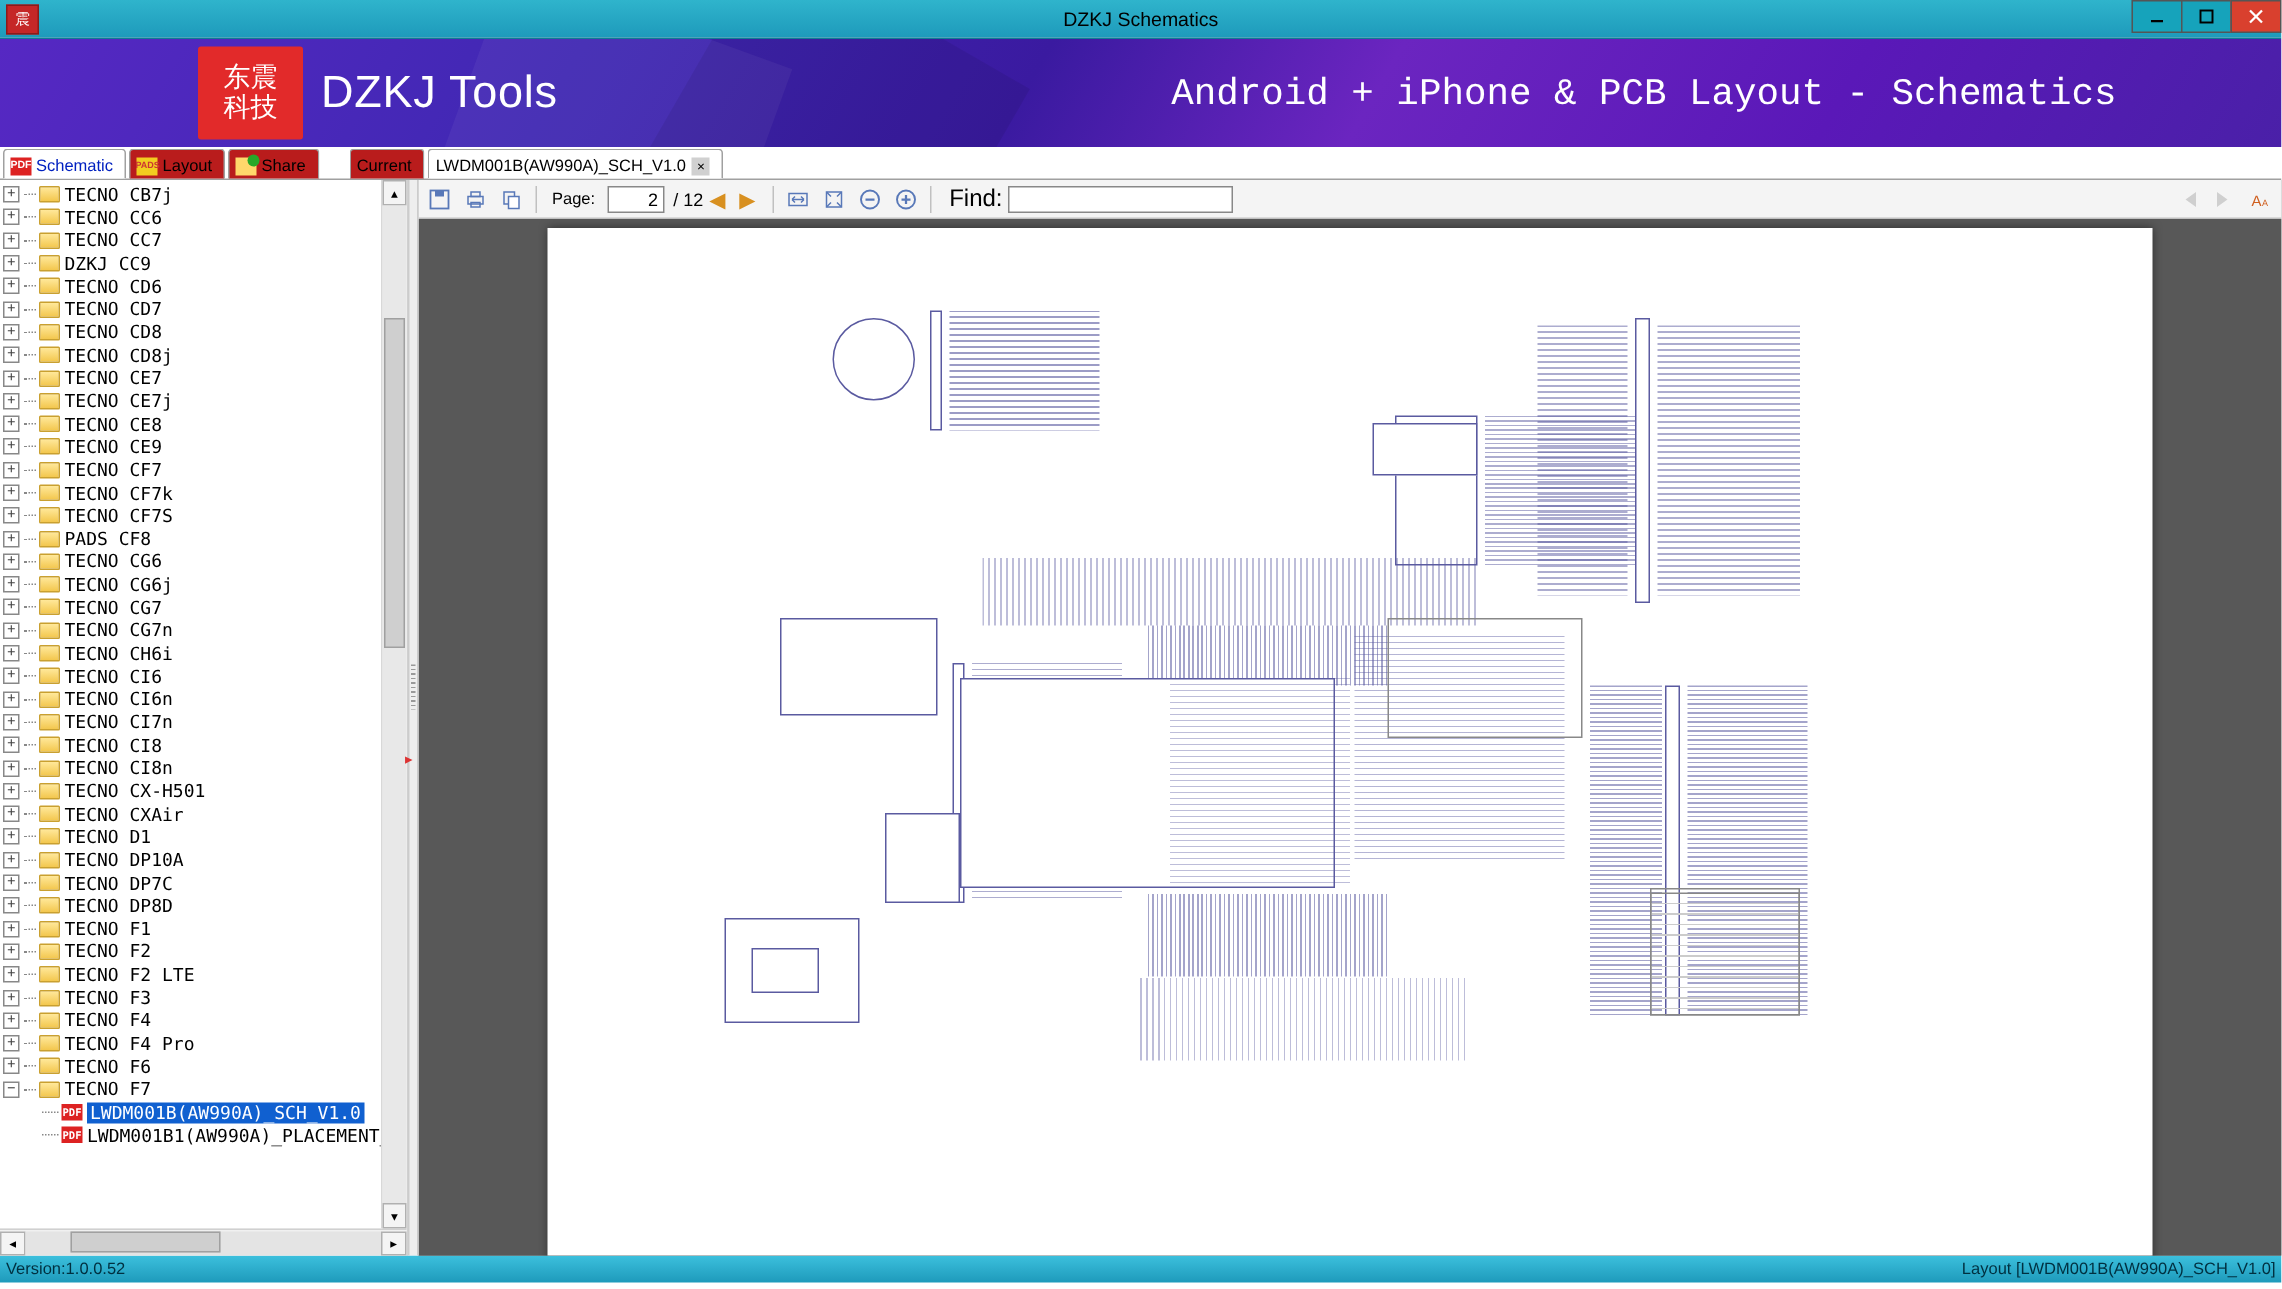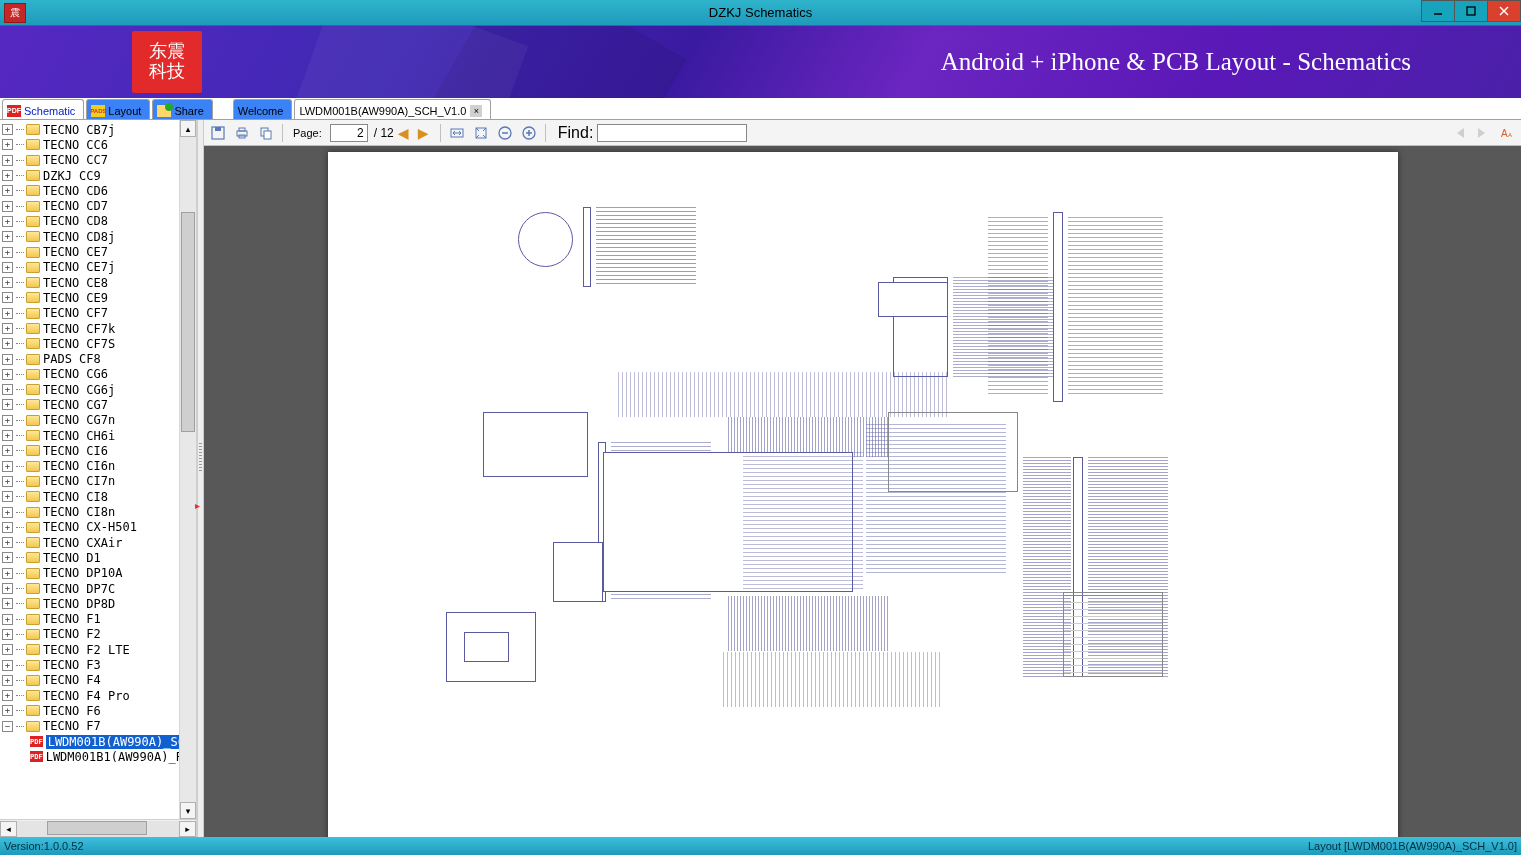--- a/index.html
+++ b/index.html
@@ -15,37 +15,37 @@
 .win-max{ background:#16a3bb;}
 .win-close{ background:#d9402e; color:#fff;}
 .win-btn svg{ width:12px; height:12px; }
 
 
 .banner { height:72px; background: linear-gradient(120deg,#5628c3 0%, #4028b3 25%, #3a1aa0 45%, #6b25c0 60%, #5a18b8 80%, #4a20a8 100%); display:flex; align-items:center; color:#fff; position:relative; overflow:hidden;}
 .banner::before{content:"";position:absolute;left:300px;top:-20px;width:200px;height:200px;background:rgba(255,255,255,0.05);transform:rotate(20deg);}
 .banner::after{content:"";position:absolute;left:450px;top:-30px;width:200px;height:200px;background:rgba(0,0,0,0.07);transform:rotate(30deg);}
 .banner-logo{ width:70px;height:62px;background:#e22a2a;margin-left:132px;display:flex;align-items:center;justify-content:center;font-size:18px;color:#fff;text-align:center;line-height:1.1;font-family:"SimHei","Microsoft YaHei",sans-serif;border-radius:2px;}
 .banner-title{ font-size:30px; margin-left:12px; font-family:Arial; letter-spacing:0.5px;}
-.banner-right{ position:absolute; right:110px; font-size:25px; font-family:Liberation Serif, serif;}
+.banner-right{ position:absolute; right:110px; font-size:25px; font-family:Liberation Mono, monospace;}
 
 
 .tabstrip { height:22px; background:#fff; border-bottom:1px solid #a0a0a0; display:flex; align-items:flex-end; padding-left:2px;}
-.doc-tab{ height:20px; border:1px solid #a0a0a0; border-bottom:none; padding:2px 8px 0 4px; margin-right:2px; display:flex; align-items:center; font-size:11px; background:#3b82f6; border-radius:3px 3px 0 0; cursor:pointer; position:relative;}
+.doc-tab{ height:20px; border:1px solid #a0a0a0; border-bottom:none; padding:2px 8px 0 4px; margin-right:2px; display:flex; align-items:center; font-size:11px; background:#b91c1c; border-radius:3px 3px 0 0; cursor:pointer; position:relative;}
 .doc-tab.active{ background:#fff;}
 .doc-tab .tab-ico{ width:14px;height:12px; margin-right:3px; }
 .ico-pdf{ background:#d22; color:#fff; font-size:7px; display:flex; align-items:center; justify-content:center; font-weight:bold;}
 .ico-pads{ background:#f2cc20; color:#c33; font-size:6px; display:flex; align-items:center; justify-content:center; font-weight:bold;}
 .ico-share{ background:#ffd86b; position:relative;}
 .ico-share::after{content:"";position:absolute;right:-2px;top:-2px;width:8px;height:8px;background:#28a828;border-radius:50%;}
 .tab-blue{ color:#0020c0;}
 .tab-close{ width:12px;height:12px;margin-left:4px;background:#d0d0d0;display:flex;align-items:center;justify-content:center;font-size:9px;}
 
 
 .main{ display:flex; height:calc(100% - 26px - 76px - 22px - 18px);}
-.sidebar{ width:197px; border-right:1px solid #d0d0d0; display:flex; flex-direction:column; position:relative;}
+.sidebar{ width:272px; border-right:1px solid #d0d0d0; display:flex; flex-direction:column; position:relative;}
 .tree{ flex:1; overflow:hidden; background:#fff; padding-top:2px;}
 .tree-row{ height:15.3px; display:flex; align-items:center; padding-left:2px; font-family:"SimSun","MS Sans Serif",monospace; font-size:12px; white-space:nowrap; cursor:pointer;}
 .tree-row .expander{ width:11px;height:11px;border:1px solid #888;display:flex;align-items:center;justify-content:center;font-size:9px;line-height:1;margin-right:3px;color:#444;}
 .tree-row .expander.minus::before{content:"−";}
 .tree-row .expander.plus::before{content:"+";}
 .tree-row .dotlead{width:8px;border-top:1px dotted #888;margin-right:2px;}
 .tree-row .folder{ width:14px;height:11px;background:linear-gradient(#ffe89a,#f3c74e);border:1px solid #c9a030;margin-right:3px;border-radius:1px;}
 .tree-row .pdf-ico{ width:14px;height:11px;background:#d22;color:#fff;font-size:7px;display:flex;align-items:center;justify-content:center;margin-right:3px;font-weight:bold;}
 .tree-row.child{ padding-left:28px;}
 .tree-row.selected span.label{ background:#1060d0; color:#fff; padding:0 2px;}
@@ -111,39 +111,40 @@
           <line x1="2" y1="2" x2="10" y2="10" stroke="#fff" stroke-width="1.5"></line>
           <line x1="10" y1="2" x2="2" y2="10" stroke="#fff" stroke-width="1.5"></line>
         </svg>
       </div>
   </div>
 </div>
 
 <div class="banner">
   <div class="banner-logo" style="white-space:pre;">东震
 科技</div>
+  <div class="banner-title">DZKJ Tools</div>
   <div class="banner-right">Android + iPhone &amp; PCB Layout - Schematics</div>
 </div>
 
 <div class="tabstrip">
   <div class="doc-tab active">
     <div class="tab-ico ico-pdf">PDF</div>
     <span class="tab-blue">Schematic</span>
   </div>
   <div class="doc-tab">
     <div class="tab-ico ico-pads">PADS</div>
     <span>Layout</span>
   </div>
   <div class="doc-tab">
     <div class="tab-ico ico-share"></div>
     <span>Share</span>
   </div>
   <div style="width:18px;"></div>
   <div class="doc-tab">
-    <span>Welcome</span>
+    <span>Current</span>
   </div>
   <div class="doc-tab active">
     <span>LWDM001B(AW990A)_SCH_V1.0</span>
     <div class="tab-close">×</div>
   </div>
 </div>
 
 <div class="main">
 
   <div class="sidebar">

